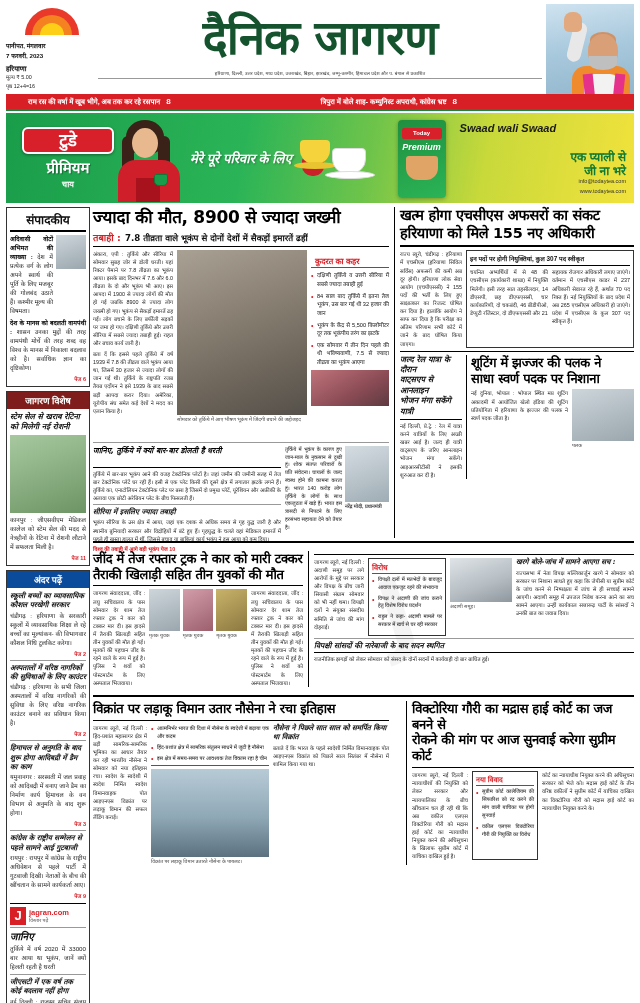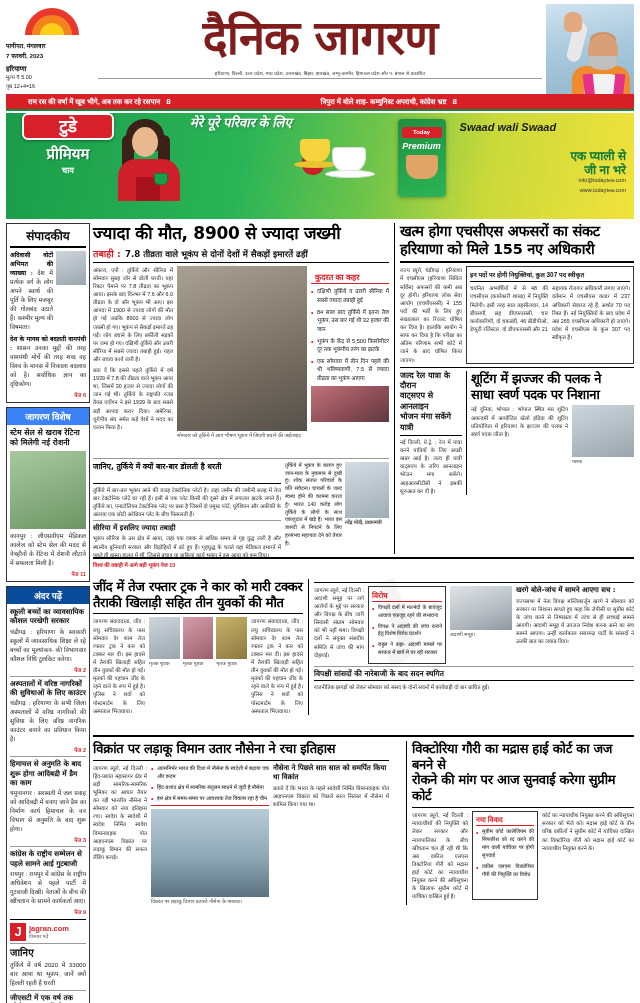--- a/index.html
+++ b/index.html
@@ -22,21 +22,21 @@
   .sun-logo .arc3 { position:absolute; left:15px; top:15px; width:24px; height:24px; border-radius:50%; background:#fdd017; }
   .sun-logo .cut { position:absolute; left:-2px; top:27px; width:60px; height:10px; background:#fff; }
   .mh-date { font-size: 6.2px; font-weight: bold; line-height: 1.65; color:#111; }
   .mh-state { font-size: 6.8px; font-weight: bold; margin-top: 3px; color:#111; }
   .mh-small { font-size: 5.4px; line-height: 1.6; color:#222; }
   .mh-url { margin-top: 5px; font-size: 6.2px; font-weight: bold; color: #0a4b9c; border-bottom: 1.5px solid #0a4b9c; display:inline-block; padding-bottom:1px;}
   .mh-center { flex: 1; text-align: center; position: relative; }
   .mh-title {
     font-family: "DejaVu Sans", sans-serif;
     font-weight: bold; font-size: 47px; letter-spacing: -1px;
-    line-height: 1; color: #7f1d1d; margin-top: 10px;
+    line-height: 1; color: #14532d; margin-top: 10px;
   }
   .mh-editions { font-size: 4.6px; color: #333; margin-top: 9px; letter-spacing: .1px; border-bottom:1px solid #999; padding-bottom:2px; }
   .mh-right { width: 92px; height: 88px; position: relative; }
   .shah-photo {
     position:absolute; right:0; bottom:-8px; width: 88px; height: 96px;
     background: linear-gradient(170deg,#cfe3f0 0%, #a9c9dd 45%, #8fb4cb 100%);
     overflow:hidden;
   }
   .shah-photo .head { position:absolute; right:16px; top:30px; width:30px; height:34px; border-radius:48% 48% 45% 45%; background:#d9a077; }
   .shah-photo .bald { position:absolute; right:18px; top:28px; width:26px; height:16px; border-radius:50% 50% 0 0; background:#cf9268; }
@@ -55,23 +55,23 @@
     overflow:hidden;
   }
   .redstrip .rs-item { font-size: 7px; font-weight: bold; white-space:nowrap; }
   .redstrip .rs-1 { margin-left: 22px; }
   .redstrip .rs-2 { margin-left: 150px; }
   .redstrip .rs-num { display:inline-block; margin-left:6px; font-size:8px; }
   .greenline { height: 2px; background: #0f8a3d; }
 
   
   .adbanner {
-    height: 106px; margin-top: 2px; position: relative; overflow:hidden;
+    height: 90px; margin-top: 2px; position: relative; overflow:hidden;
     background: linear-gradient(100deg,#1a9d4a 0%, #2bb457 38%, #6fc44a 58%, #c9d93a 76%, #f2e23c 100%);
-    display:flex; 
+    display:flex; align-items:center;
   }
   .ad-logo { width: 108px; padding-left: 16px; }
   .ad-logo .badge {
     background:#d8202a; color:#fff; border:2px solid #fff; border-radius:6px;
     text-align:center; padding:3px 4px; font-size:17px; font-weight:bold;
     font-family:"DejaVu Sans",sans-serif; line-height:1; box-shadow:0 1px 3px rgba(0,0,0,.4);
   }
   .ad-logo .prem { color:#fff; font-size:15px; font-weight:bold; text-align:center; margin-top:3px; font-family:"DejaVu Sans",sans-serif; text-shadow:1px 1px 1px rgba(0,0,0,.35);}
   .ad-logo .chai { color:#fff; font-size:8px; font-weight:bold; text-align:center; margin-top:1px;}
   .ad-lady { width: 70px; height:88px; position:relative; }
@@ -100,29 +100,29 @@
   .adcontact{ position:absolute; right:8px; bottom:6px; font-size:5.5px; color:#333; text-align:right; line-height:1.7;}
 
   
   .content { display: flex; margin-top: 4px; gap: 3px; height: 785px; }
   .col-left { width: 84px; }
   .col-main { flex: 1; }
 
   
   .box { border: 1px solid #333; margin-bottom: 4px; padding: 3px; }
   .sec-title {
-    background:#3b82f6; color:#fff; font-size:9px; font-weight:bold;
+    background:#7f1d1d; color:#fff; font-size:9px; font-weight:bold;
     text-align:center; padding:2px 0; margin:-3px -3px 3px -3px;
   }
   .sec-title-blue { background:#0a4b9c; }
   .blk-title { font-size:12px; font-weight:bold; text-align:center; border-bottom:2px solid #000; padding-bottom:2px; margin-bottom:3px; font-family:"DejaVu Sans",sans-serif;}
   .sub { font-size:6.2px; line-height:1.45; text-align:justify; color:#222;}
   .sub b { color:#000; }
   .pg { color:#d81f26; font-size:5.5px; font-weight:bold; text-align:right; display:block; margin-top:2px;}
-  .hl-item { font-size:7.2px; font-weight:bold; line-height:1.3; margin-bottom:2px; font-family:"DejaVu Sans",sans-serif;}
+  .hl-item { font-size:7.2px; font-weight:bold; line-height:1.3; margin-bottom:2px; font-family:"DejaVu Sans",sans-serif;font-style:italic;}
   .thumb { width:100%; background:#b9c6cf; position:relative; overflow:hidden; margin:3px 0;}
   .cap { font-size:5px; color:#444; line-height:1.4; margin-top:1px;}
 
   
   .mainhead {
     font-family:"DejaVu Sans", sans-serif; font-weight:bold;
     font-size: 17px; line-height:1.22; color:#000; letter-spacing:-.3px;
   }
   .mainhead.sm { font-size:14.5px; }
   .mainhead.xs { font-size:13px; }
@@ -424,21 +424,21 @@
                 <div style="width:62px;">
                   <div class="photo ph-person" style="height:52px;"></div>
                   <div class="cap">पलक</div>
                 </div>
               </div>
             </div>
           </div>
         </div>
       </div>
 
-      <div style="display:flex; gap:5px; border-bottom:2px solid #000; padding:20px 0;">
+      <div style="display:flex; gap:5px; border-bottom:2px solid #000; padding:8px 0;">
         <div style="width:210px;">
           <div class="mainhead xs">जींद में तेज रफ्तार ट्रक ने कार को मारी टक्कर</div>
           <div class="mainhead xs">तैराकी खिलाड़ी सहित तीन युवकों की मौत</div>
           <div class="hr"></div>
           <div style="display:flex;gap:4px;">
             <div style="width:52px;">
               <div class="bodytext">जागरण संवाददाता, जींद : लघु सचिवालय के पास सोमवार देर शाम तेज रफ्तार ट्रक ने कार को टक्कर मार दी। इस हादसे में तैराकी खिलाड़ी सहित तीन युवकों की मौत हो गई। मृतकों की पहचान जींद के रहने वाले के रूप में हुई है। पुलिस ने शवों को पोस्टमार्टम के लिए अस्पताल भिजवाया।</div>
             </div>
             <div style="flex:1;">
               <div style="display:flex;gap:3px;">

